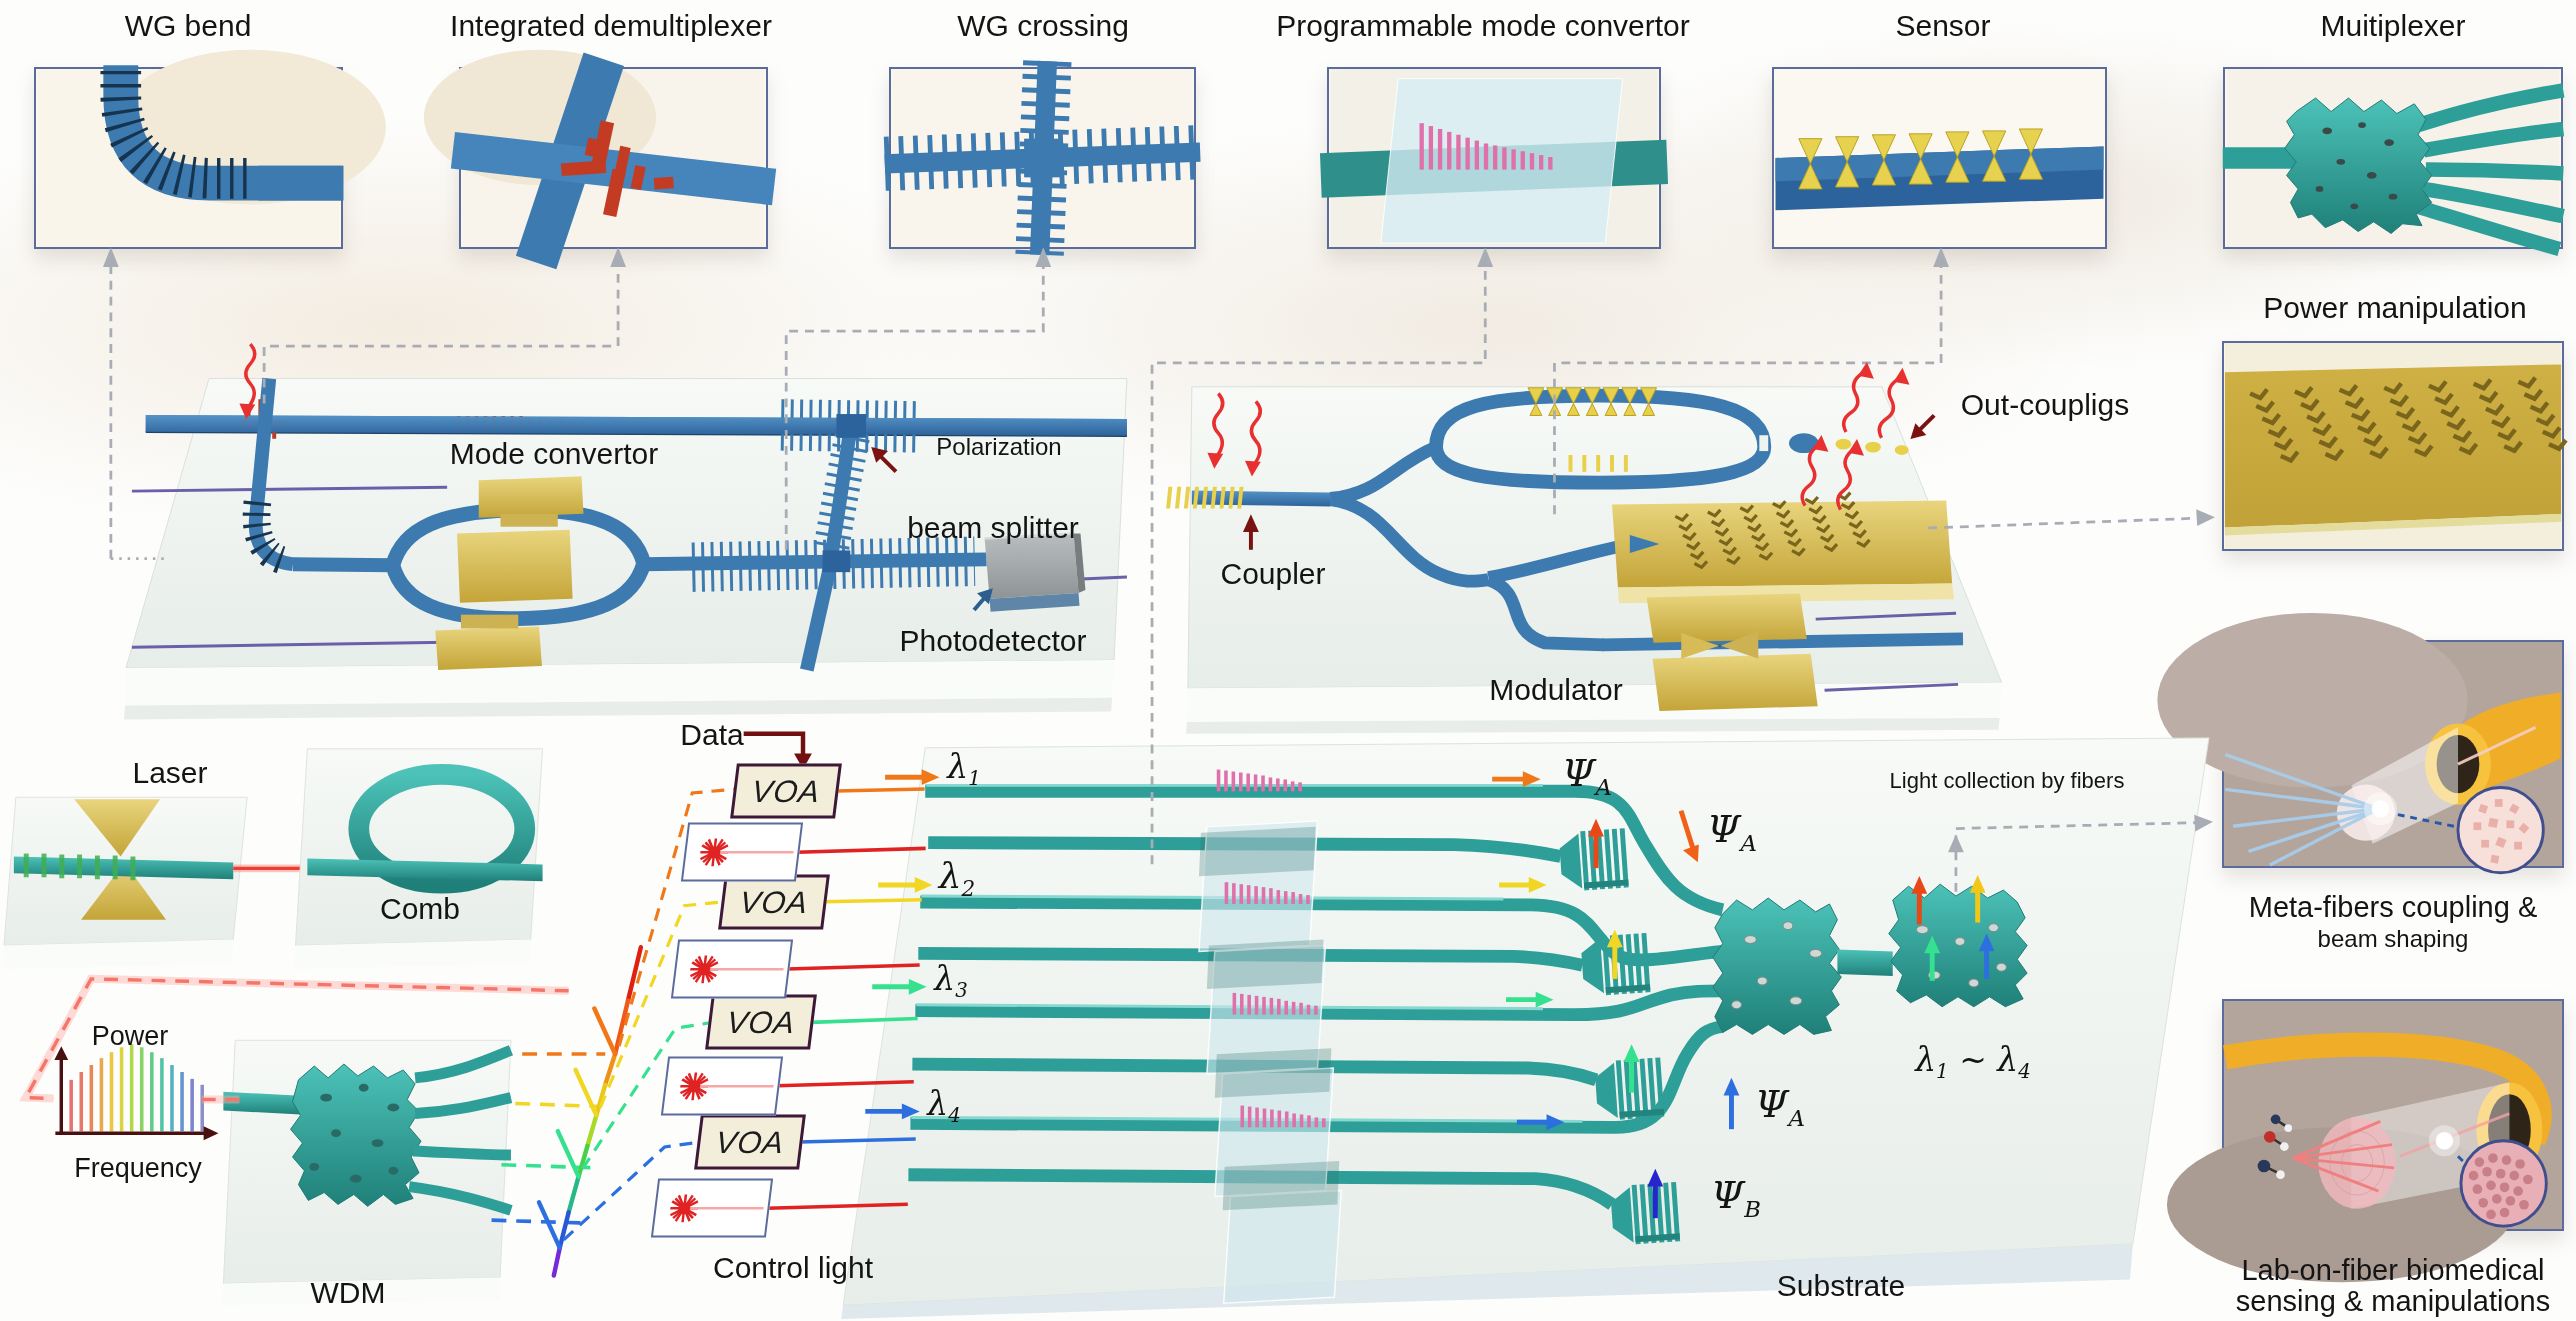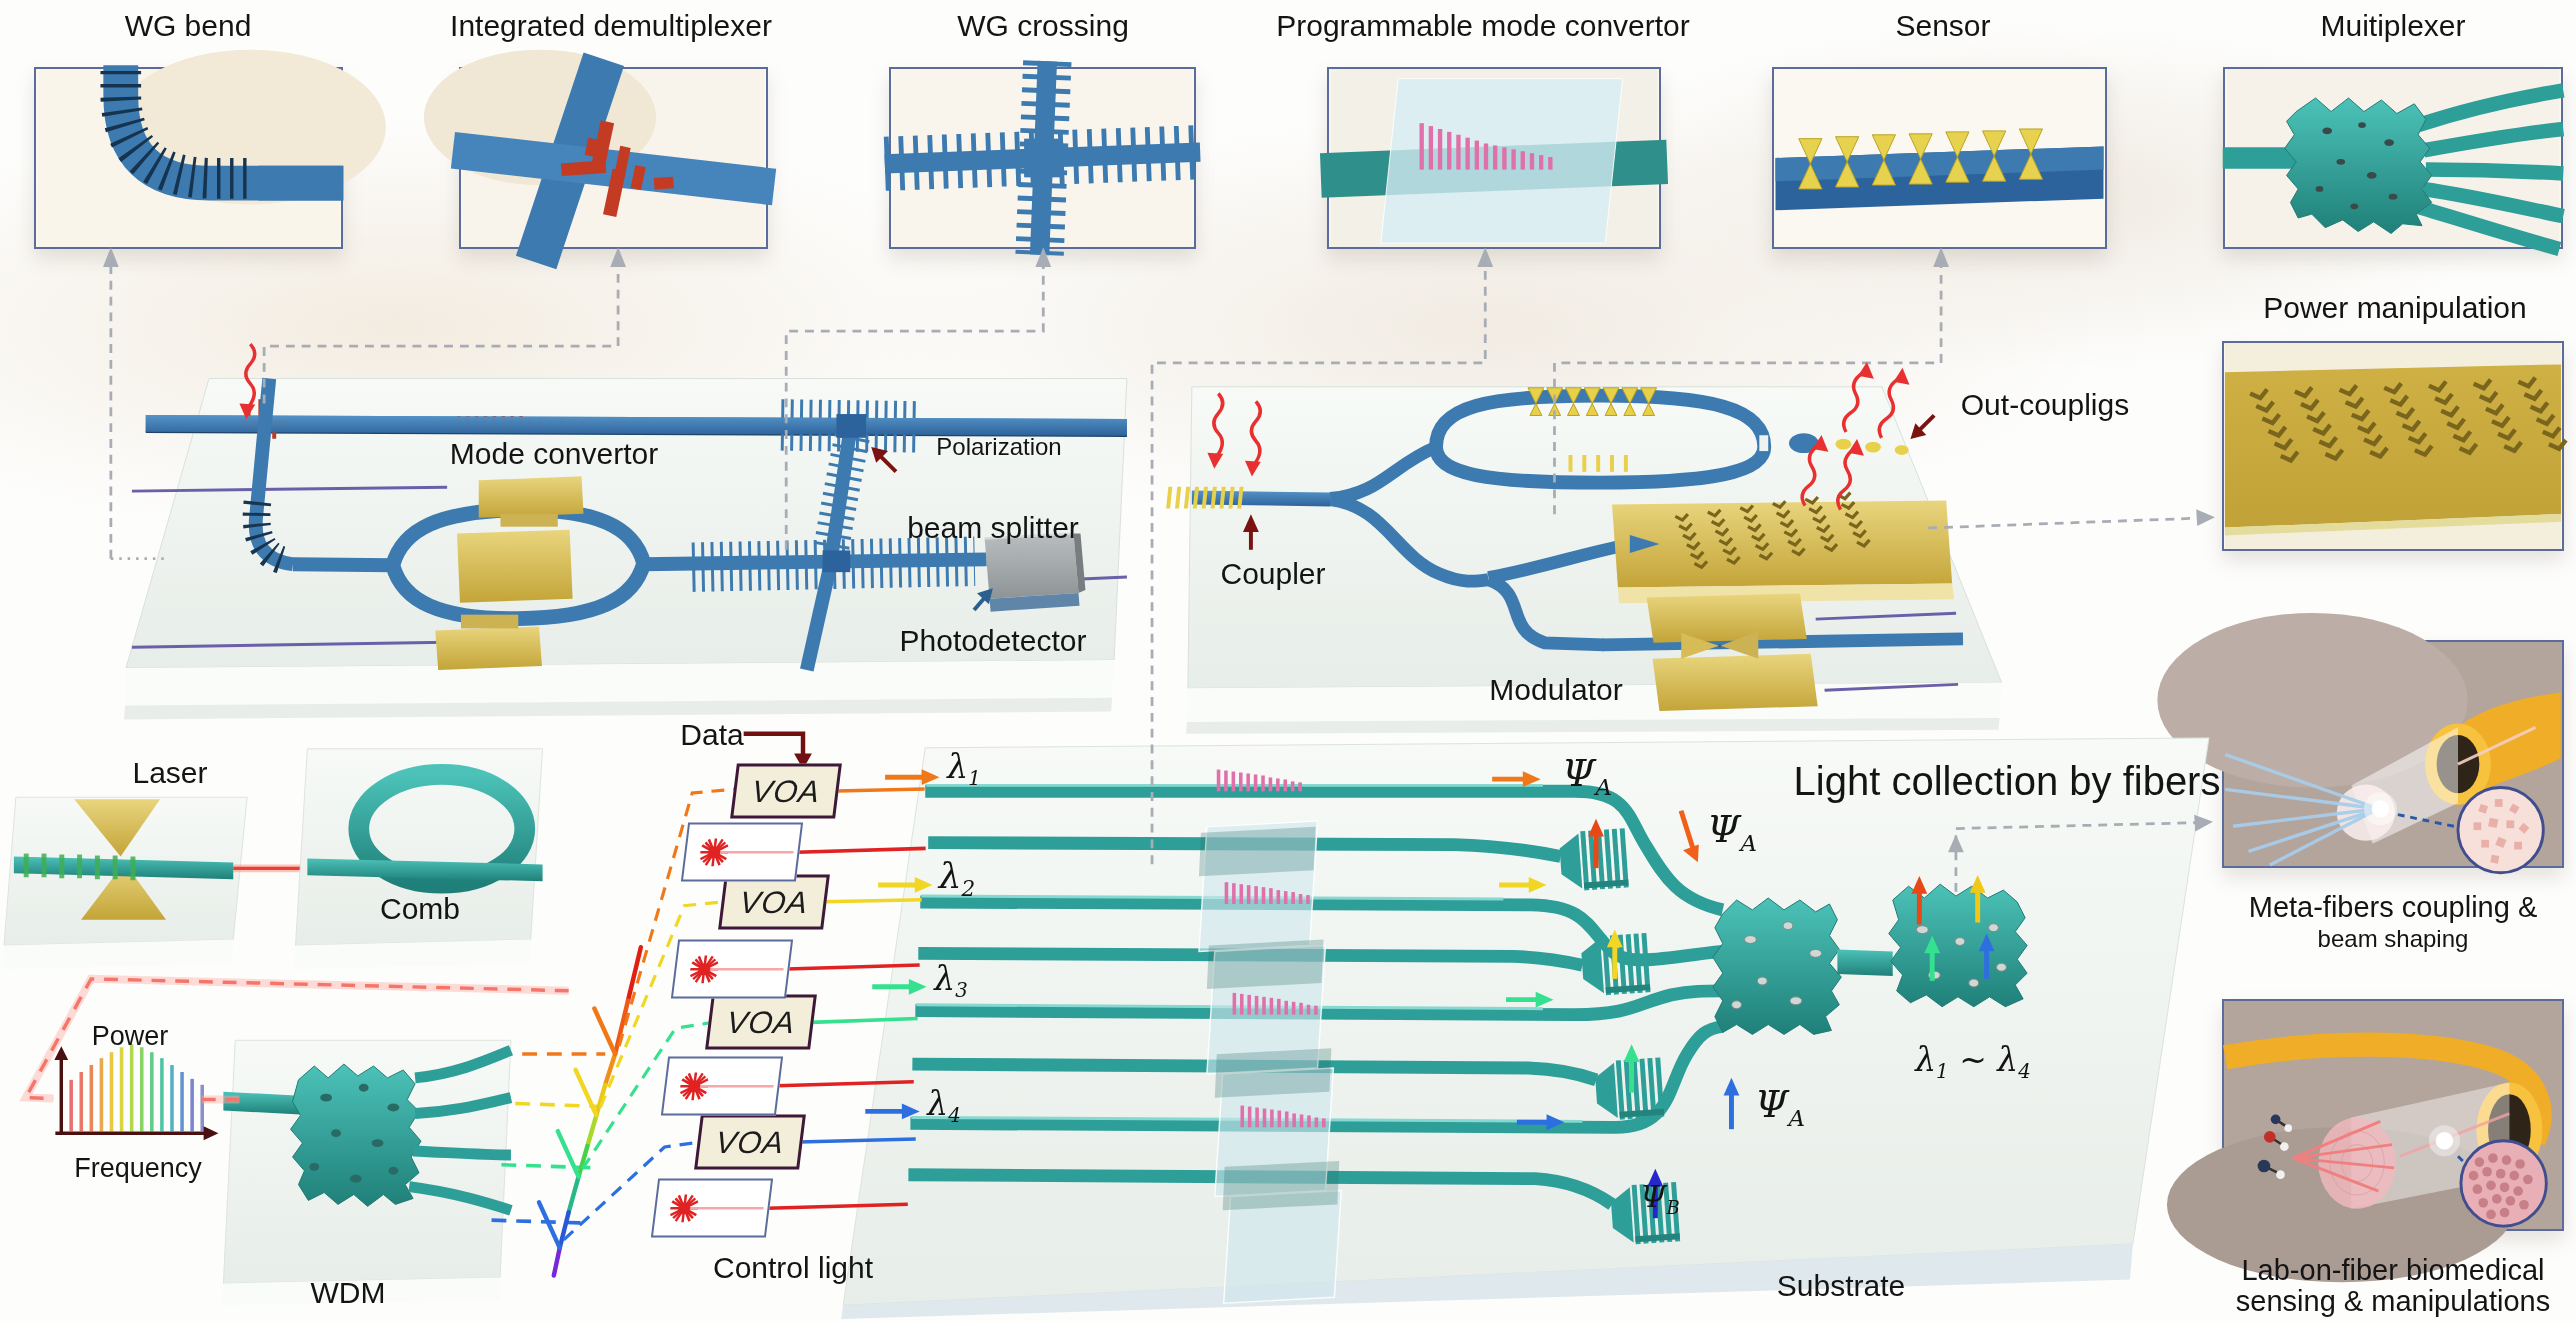--- a/index.html
+++ b/index.html
@@ -921,20 +921,20 @@
 <div class="lbl" style="left:793px;top:1268px;font-size:30px;z-index:70">Control light</div>
 
 <div class="lbl mathit" style="left:964px;top:770px;font-size:33px;z-index:70"><span>λ</span><sub>1</sub></div>
 <div class="lbl mathit" style="left:957px;top:879px;font-size:36px;z-index:70"><span>λ</span><sub>2</sub></div>
 <div class="lbl mathit" style="left:951px;top:982px;font-size:33px;z-index:70"><span>λ</span><sub>3</sub></div>
 <div class="lbl mathit" style="left:944px;top:1107px;font-size:33px;z-index:70"><span>λ</span><sub>4</sub></div>
 
 <div class="lbl mathit" style="left:1587px;top:777px;font-size:38px;z-index:70"><span>Ψ</span><sub>A</sub></div>
 <div class="lbl mathit" style="left:1732px;top:833px;font-size:38px;z-index:70"><span>Ψ</span><sub>A</sub></div>
 <div class="lbl mathit" style="left:1780px;top:1108px;font-size:38px;z-index:70"><span>Ψ</span><sub>A</sub></div>
-<div class="lbl mathit" style="left:1660px;top:1199px;font-size:30px;z-index:70"><span>Ψ</span><sub>B</sub></div>
+<div class="lbl mathit" style="left:1736px;top:1199px;font-size:38px;z-index:70"><span>Ψ</span><sub>B</sub></div>
 
 <div class="lbl mathit" style="left:1973px;top:1063px;font-size:33px;z-index:70"><span>λ</span><sub>1</sub><span> ~ </span><span>λ</span><sub>4</sub></div>
-<div class="lbl" style="left:2007px;top:781px;font-size:40px;z-index:70">Light collection by fibers</div>
+<div class="lbl" style="left:2007px;top:781px;font-size:22px;z-index:70">Light collection by fibers</div>
 <div class="lbl" style="left:1841px;top:1286px;font-size:30px;z-index:70">Substrate</div>
 
 </div>
 
 
 </body></html>

